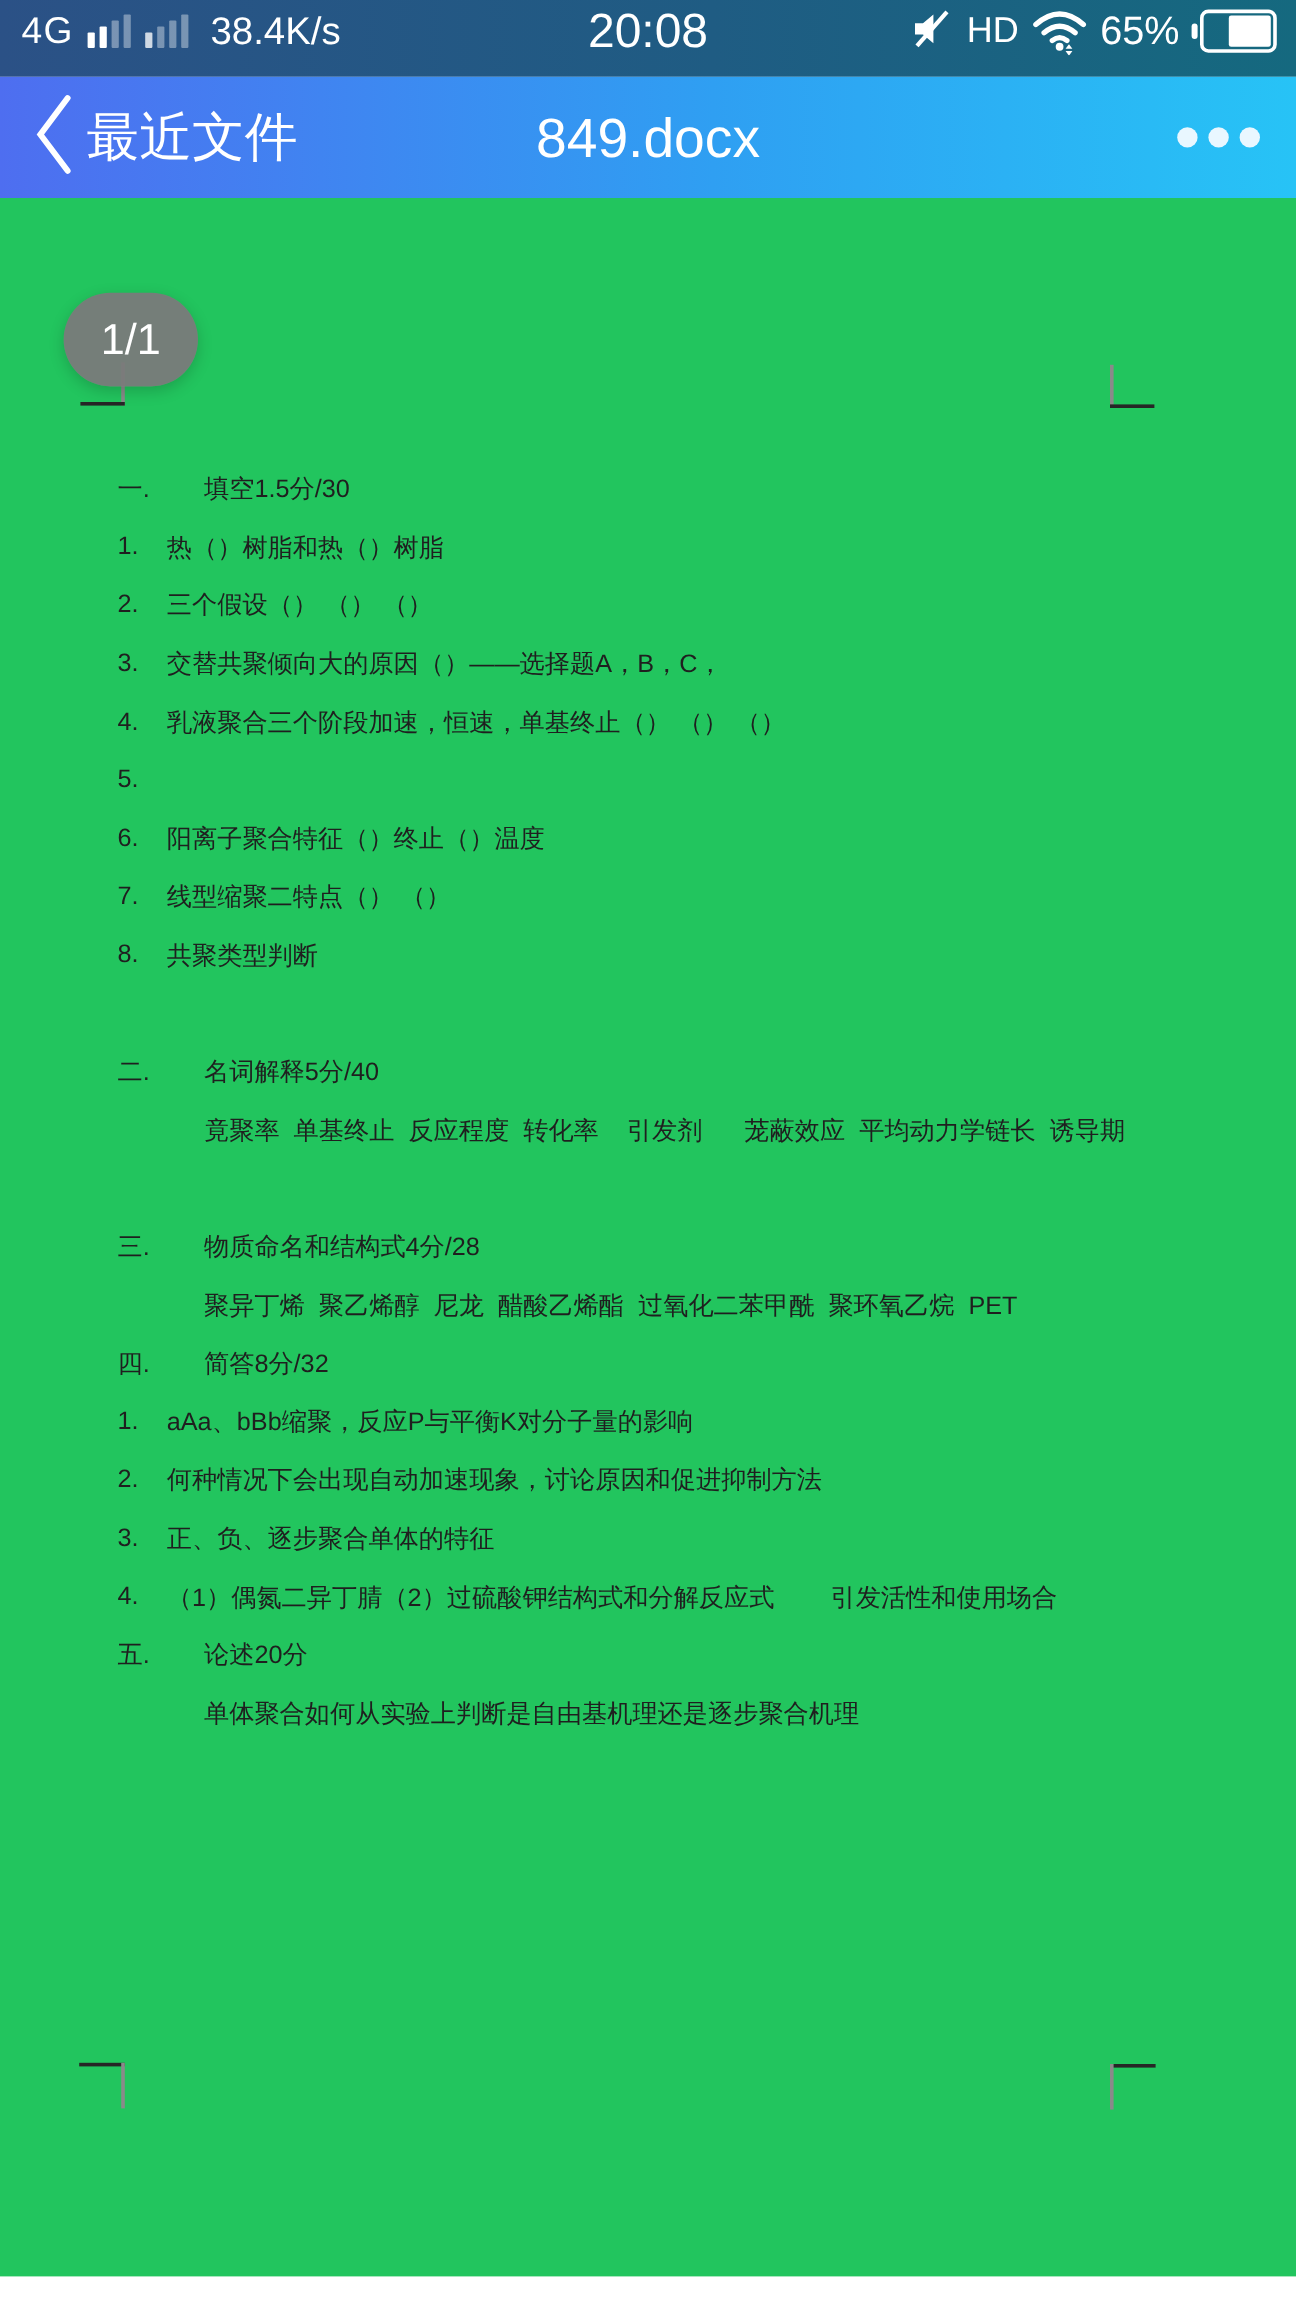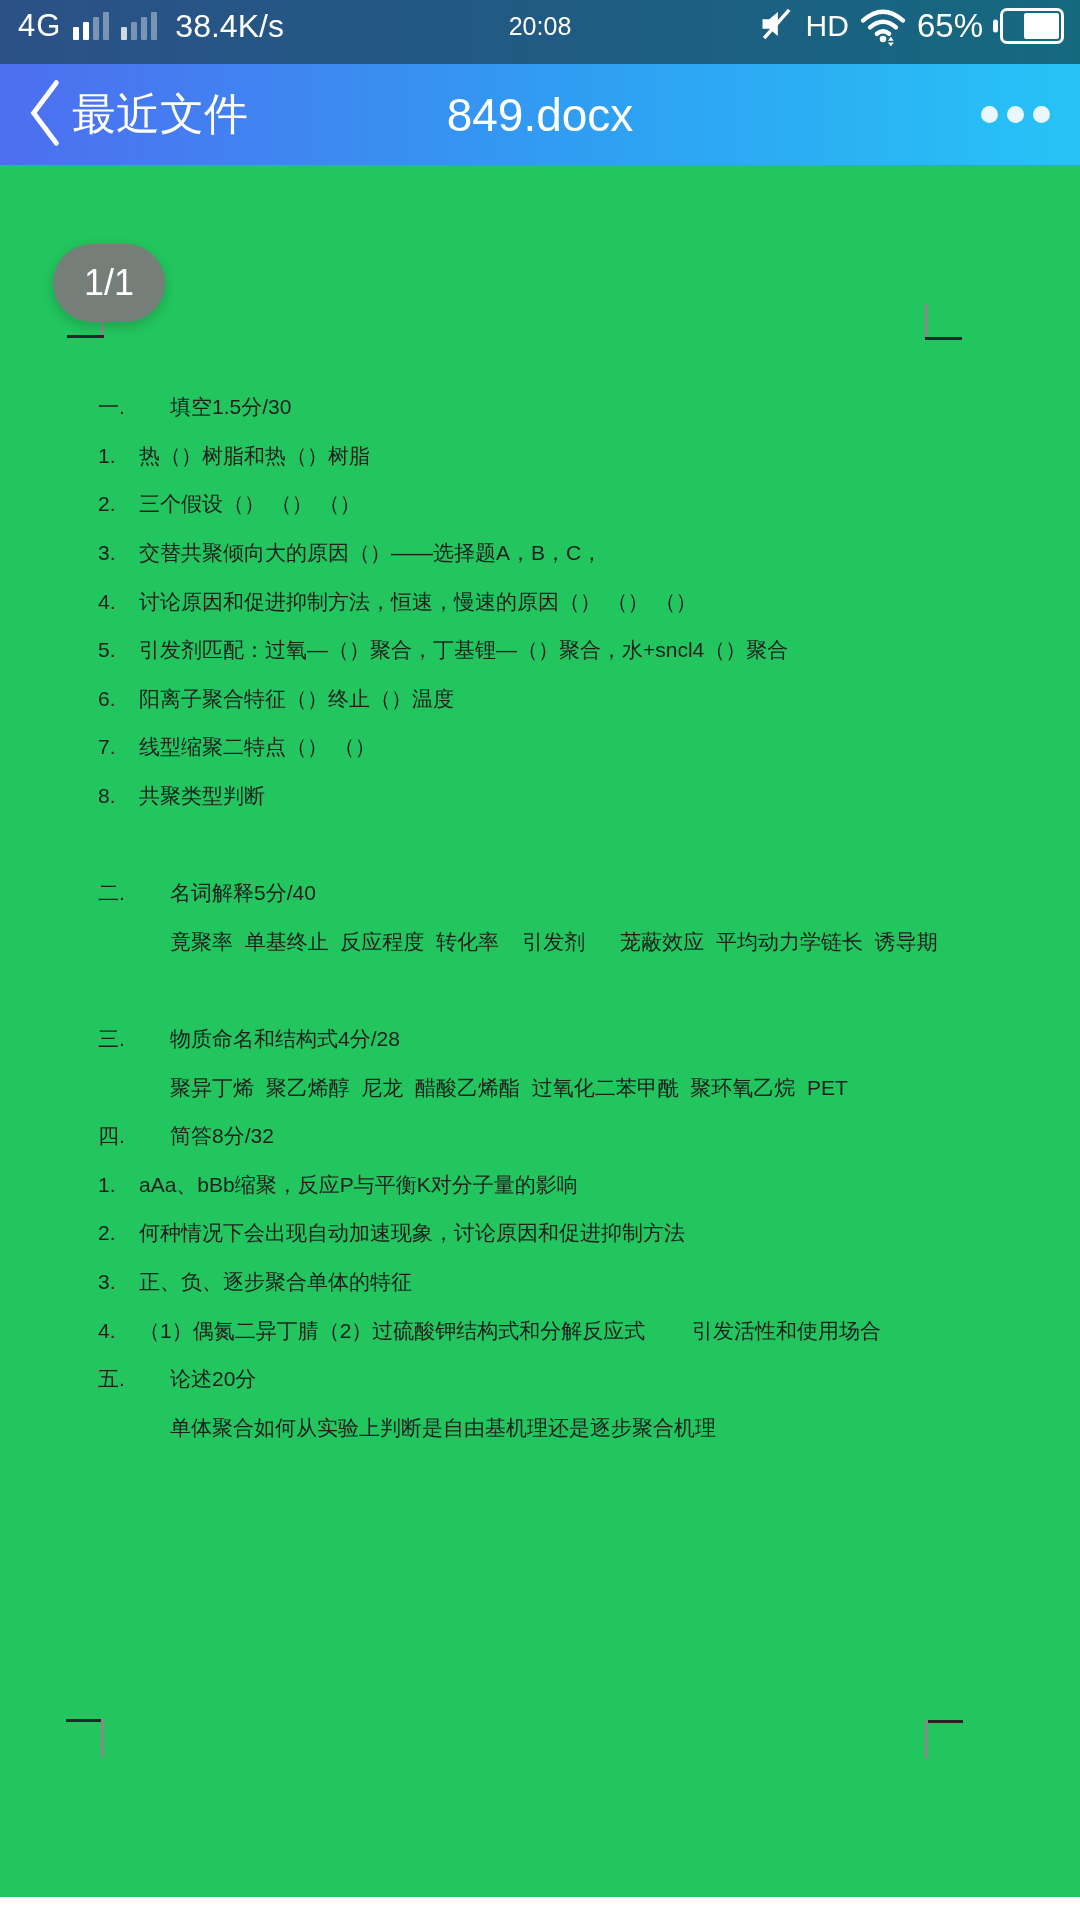--- a/index.html
+++ b/index.html
@@ -11,21 +11,21 @@
     color:#fff;padding:0 16px 12px 18px;box-sizing:border-box;}
   .sb-left{display:flex;align-items:center;gap:12px;}
   .net-type{font-size:31px;letter-spacing:1px;}
   .sig{display:flex;align-items:flex-end;gap:4px;height:28px;}
   .sig i{width:6px;background:rgba(255,255,255,.38);border-radius:1px;display:block;}
   .sig i:nth-child(1){height:13px}.sig i:nth-child(2){height:18px}
   .sig i:nth-child(3){height:23px}.sig i:nth-child(4){height:28px}
   .sig i.on{background:#fff;}
   .sig.dim i.on{background:rgba(255,255,255,.78);}
   .speed{font-size:32px;margin-left:6px;text-align:center;}
-  .sb-time{position:absolute;left:50%;transform:translateX(-50%);font-size:25px;}
+  .sb-time{position:absolute;left:50%;transform:translateX(-50%);font-size:40px;}
   .sb-right{margin-left:auto;display:flex;align-items:center;gap:11px;}
   .hd{font-size:30px;}
   .pct{font-size:33px;}
   .wifi-wrap{position:relative;width:46px;height:40px;}
   .batt{width:58px;height:30px;border:3px solid #fff;border-radius:7px;position:relative;margin-left:6px;}
   .batt .nub{position:absolute;left:-10px;top:50%;transform:translateY(-50%);
     width:5px;height:13px;background:#fff;border-radius:3px;}
   .batt .fill{position:absolute;right:2px;top:2px;bottom:2px;width:60%;background:#fff;border-radius:2px;}
 
   
@@ -136,22 +136,22 @@
   <div class="mark mh bl-h"></div>
   <div class="mark mv bl-v"></div>
   <div class="mark mh br-h"></div>
   <div class="mark mv br-v"></div>
 
   <div class="doc-content">
     <div class="line sec"><span class="num">一.</span><span class="txt">填空1.5分/30</span></div>
     <div class="line"><span class="num">1.</span><span class="txt">热（）树脂和热（）树脂</span></div>
     <div class="line"><span class="num">2.</span><span class="txt">三个假设（） （） （）</span></div>
     <div class="line"><span class="num">3.</span><span class="txt">交替共聚倾向大的原因（）——选择题A，B，C，</span></div>
-    <div class="line"><span class="num">4.</span><span class="txt">讨论原因和促进抑制方法，恒速，慢速的原因（） （） （）</span></div>
-    <div class="line"><span class="num">5.</span><span class="txt">引发剂匹配：过氧—（）聚合，丁基锂—（）聚合，水+sncl4（）聚合</span></div>
+    <div class="line"><span class="num">4.</span><span class="txt">乳液聚合三个阶段加速，恒速，单基终止（） （） （）</span></div>
+    <div class="line"><span class="num">5.</span></div>
     <div class="line"><span class="num">6.</span><span class="txt">阳离子聚合特征（）终止（）温度</span></div>
     <div class="line"><span class="num">7.</span><span class="txt">线型缩聚二特点（） （）</span></div>
     <div class="line"><span class="num">8.</span><span class="txt">共聚类型判断</span></div>
     <div class="spacer"></div>
     <div class="line sec"><span class="num">二.</span><span class="txt">名词解释5分/40</span></div>
     <div class="line plain"><span class="txt">竟聚率  单基终止  反应程度  转化率    引发剂      茏蔽效应  平均动力学链长  诱导期</span></div>
     <div class="spacer"></div>
     <div class="line sec"><span class="num">三.</span><span class="txt">物质命名和结构式4分/28</span></div>
     <div class="line plain"><span class="txt">聚异丁烯  聚乙烯醇  尼龙  醋酸乙烯酯  过氧化二苯甲酰  聚环氧乙烷  PET</span></div>
     <div class="line sec"><span class="num">四.</span><span class="txt">简答8分/32</span></div>

